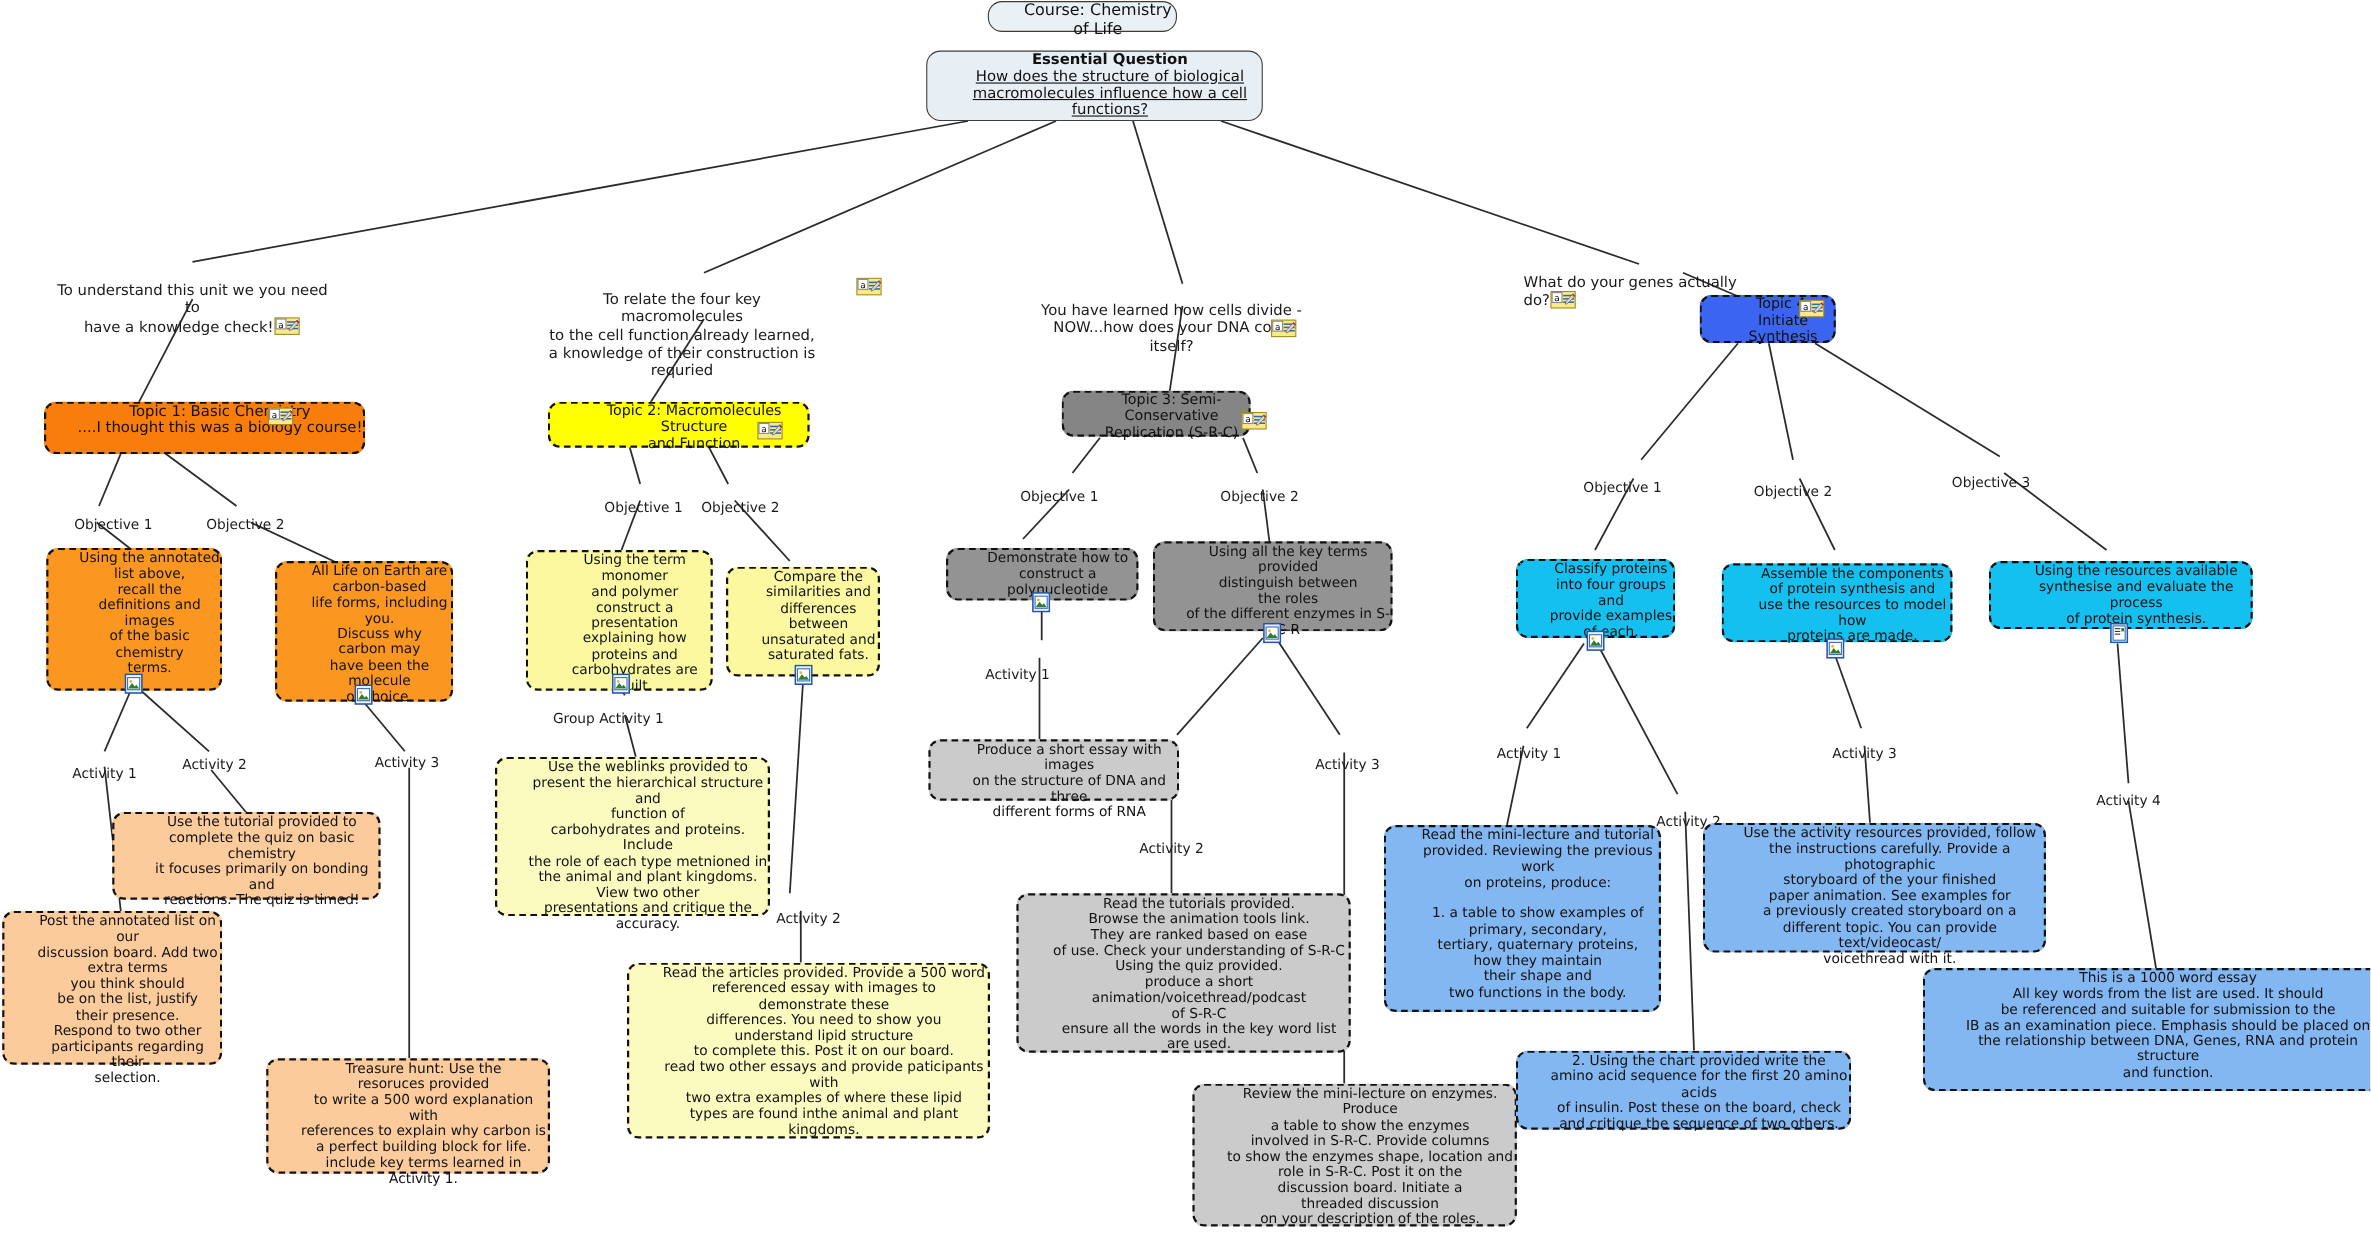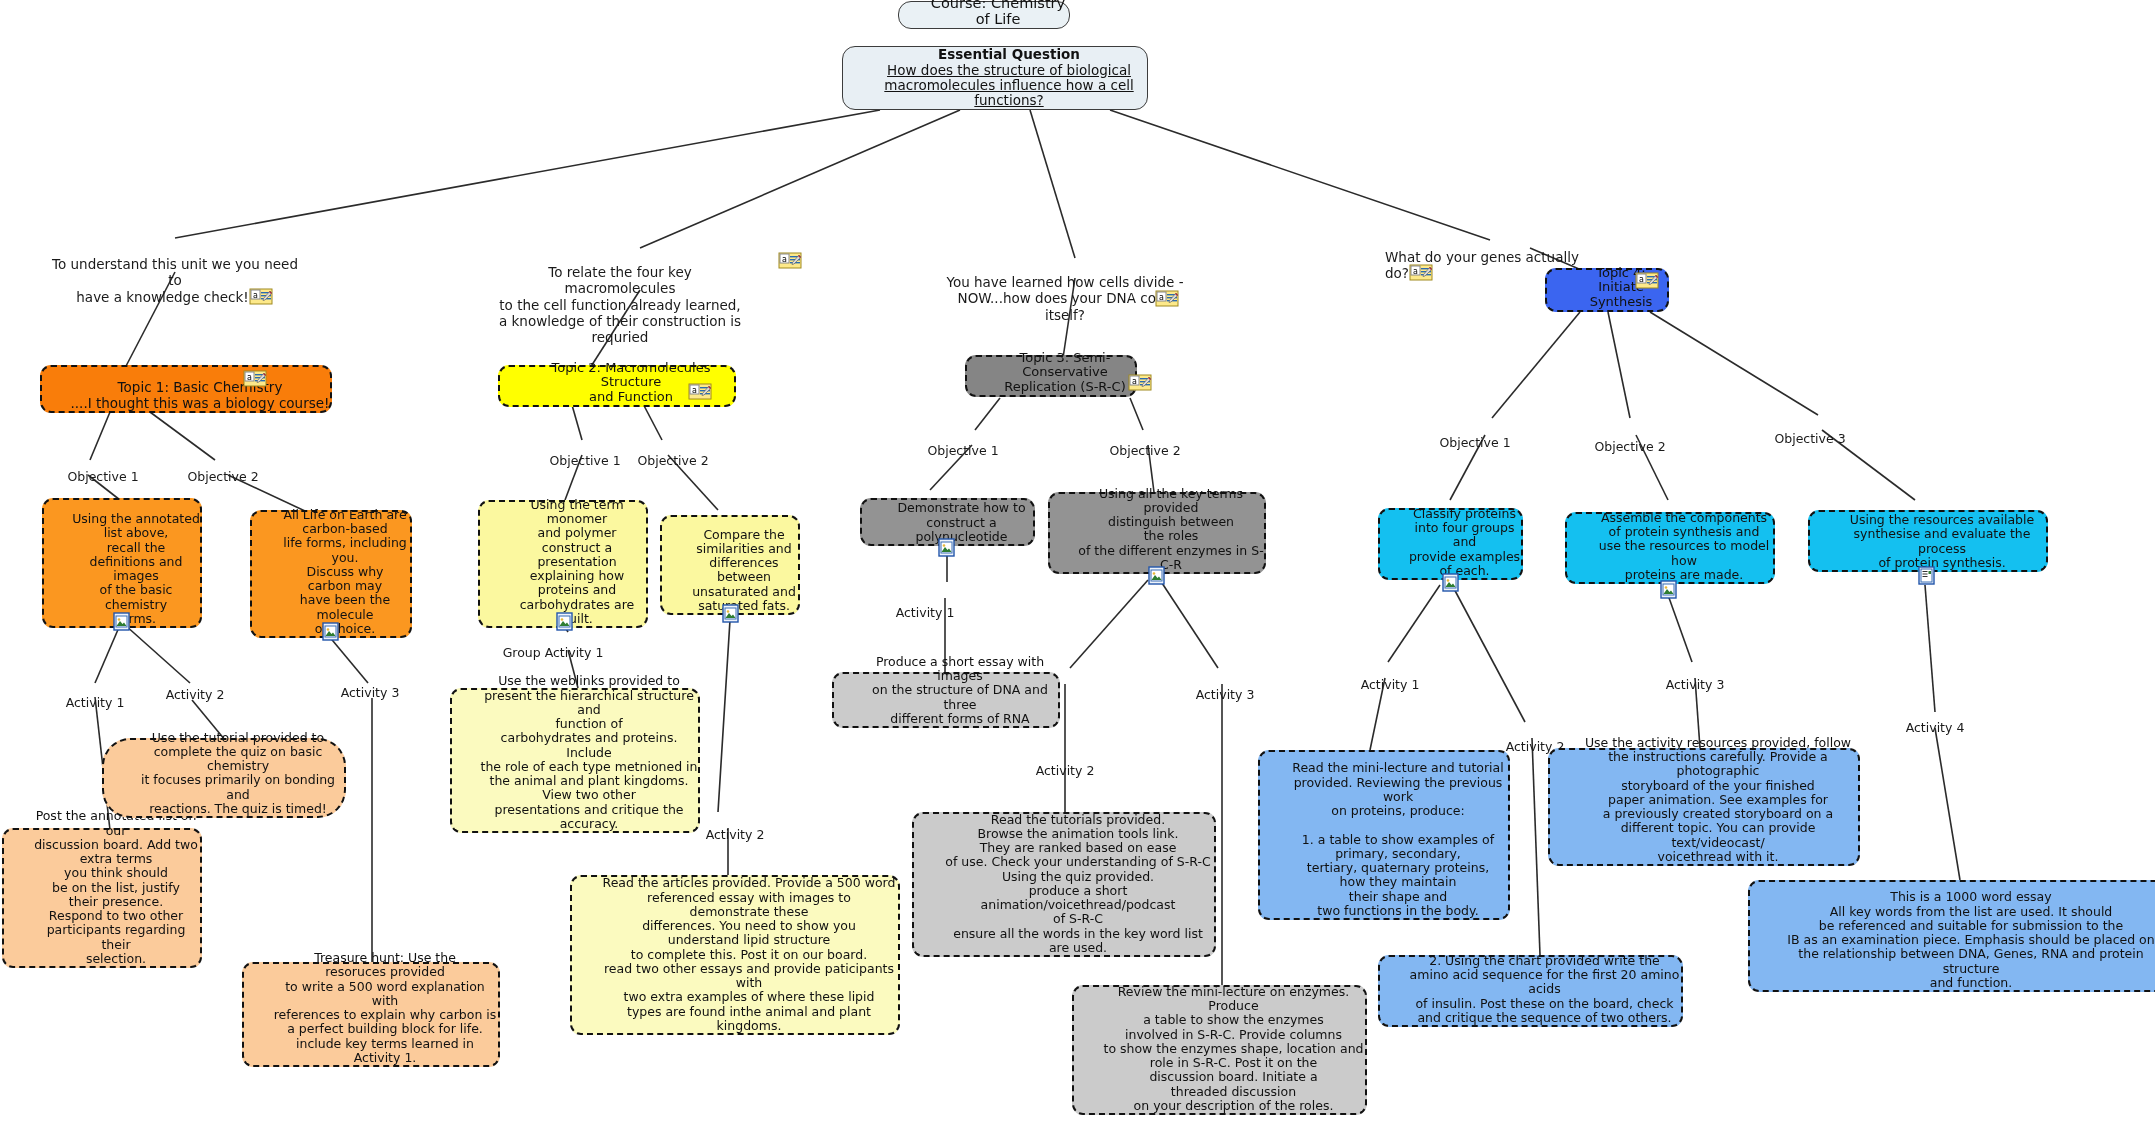--- a/index.html
+++ b/index.html
@@ -1,36 +1,36 @@
 <!DOCTYPE html>
 <html><head>
 <meta charset="utf-8">
 <style>
   html,body{margin:0;padding:0;background:#ffffff;}
   body{font-family:"DejaVu Sans","Liberation Sans",sans-serif;}
   #canvas{position:relative;width:2155px;height:1121px;overflow:hidden;background:#fff;}
   svg.links{position:absolute;left:0;top:0;width:2155px;height:1121px;pointer-events:none;}
   .node{position:absolute;box-sizing:border-box;text-align:center;color:#111;
-        line-height:1.14;white-space:pre-line;display:flex;align-items:flex-end;justify-content:center;padding-left:28px;}
+        line-height:1.14;white-space:pre-line;display:flex;align-items:flex-start;justify-content:center;padding-left:28px;}
   .node .txt{display:block;width:100%;}
   .rounded{border-radius:11px;}
   .dashed{border:2px dashed #111;}
   .lbl{position:absolute;color:#1a1a1a;text-align:center;white-space:pre-line;line-height:1.2;}
   
   .c-course{background:#eaf1f5;border:1.6px solid #3c3c3c;border-radius:13px;}
   .c-eq{background:#e8eff4;border:1.6px solid #3c3c3c;border-radius:13px;}
   .c-orange{background:#f97d0a;}
   .c-orange2{background:#fb9720;}
   .c-peach{background:#fbcb9b;}
   .c-yellow{background:#ffff00;}
   .c-yellow2{background:#fbf89f;}
   .c-yellow3{background:#fbfabf;}
   .c-gray{background:#858585;}
   .c-gray2{background:#939393;}
-  .c-gray3{background:#cbcbcb;}
+  .c-gray3{background:#cbcbcb;margin-left:12px;}
   .c-blue{background:#3b65f0;}
   .c-cyan{background:#14c0f0;}
   .c-lblue{background:#83b7f2;}
   .eq-title{font-weight:bold;}
   .ul{text-decoration:underline;}
   
   .note-icon{display:inline-block;width:25px;height:18px;vertical-align:middle;position:relative;top:-1px;}
   .img-icon{position:absolute;width:17px;height:19px;}
 </style>
 </head>
@@ -241,21 +241,21 @@
 discussion board. Add two
 extra terms
 you think should
 be on the list, justify
 their presence.
 Respond to two other
 participants regarding their
 selection.</span>
   </div>
 
-  <div class="node c-peach dashed rounded" style="left:102px;top:738px;width:244px;height:80px;font-size:12.5px;border-radius:28px;">
+  <div class="node c-peach dashed rounded" style="left:102px;top:738px;width:244px;height:80px;font-size:12.5px;">
     <span class="txt">Use the tutorial provided to
 complete the quiz on basic chemistry
 it focuses primarily on bonding and
 reactions. The quiz is timed!</span>
   </div>
 
   <div class="node c-peach dashed rounded" style="left:242px;top:962px;width:258px;height:105px;font-size:12.5px;">
     <span class="txt">Treasure hunt: Use the
 resoruces provided
 to write a 500 word explanation with

